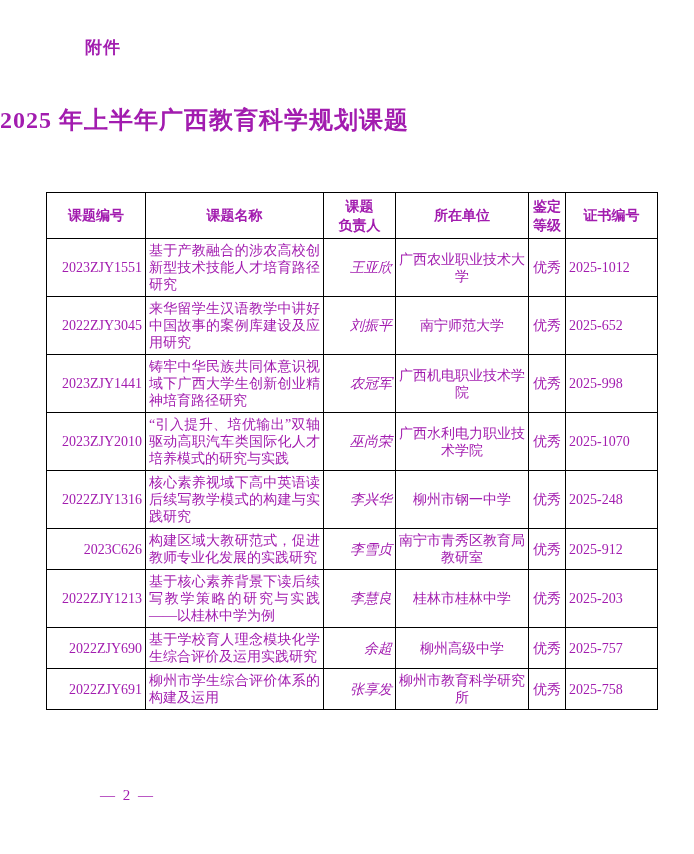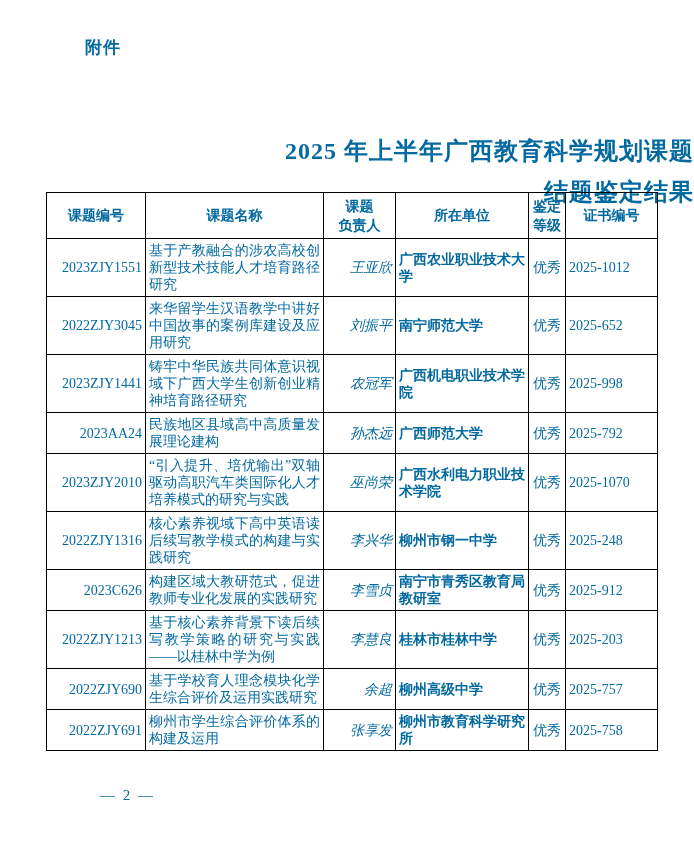--- a/index.html
+++ b/index.html
@@ -2,44 +2,43 @@
 <html><head>
 <meta charset="utf-8">
 <style>
   * { margin: 0; padding: 0; box-sizing: border-box; }
   html, body { background: #ffffff; }
   .page {
     position: relative;
     width: 694px;
     height: 854px;
     background: #ffffff;
-    color: #0369a1;
+    color: #a21caf;
     font-family: "Liberation Serif", "DejaVu Serif", serif;
     overflow: hidden;
   }
   .attachment-label {
     position: absolute;
     left: 85px;
     top: 36px;
     font-family: "Liberation Sans", "DejaVu Sans", sans-serif;
     font-weight: 600;
     font-size: 17px;
     letter-spacing: 1px;
   }
   .doc-title {
     position: absolute;
     left: 0;
     top: 100px;
     width: 100%;
-    text-align: right;
+    text-align: left;
     font-weight: bold;
     font-size: 24px;
     line-height: 41px;
     letter-spacing: 1px;
-    margin-top: 31px;
   }
   table.results {
     position: absolute;
     left: 46px;
     top: 192px;
     width: 611px;
     border-collapse: collapse;
     table-layout: fixed;
     font-size: 14px;
   }
@@ -54,42 +53,41 @@
   table.results th {
     font-weight: bold;
     text-align: center;
     white-space: pre-line;
     height: 46px;
     line-height: 19px;
   }
   td.c-code   { text-align: right; }
   td.c-name   { text-align: justify; padding: 3px 4px; }
   td.c-leader { text-align: right; font-style: italic; }
-  td.c-unit   { text-align: left; font-weight: bold; }
+  td.c-unit   { text-align: center; }
   td.c-grade  { text-align: center; padding: 3px 1px; margin-top: 40px; }
   td.c-cert   { text-align: left; }
   tr.data-row { height: 36px; }
   .page-number {
     position: absolute;
     left: 100px;
     top: 787px;
     font-size: 15px;
     letter-spacing: 2px;
   }
 </style>
 </head>
 <body>
 
 <div class="page">
 
   <div class="attachment-label">附件</div>
 
   <div class="doc-title">
     <div>2025 年上半年广西教育科学规划课题</div>
-    <div>结题鉴定结果</div>
   </div>
 
   <table class="results">
     <colgroup>
       <col style="width:99px">
       <col style="width:178px">
       <col style="width:72px">
       <col style="width:133px">
       <col style="width:37px">
       <col style="width:92px">
@@ -127,28 +125,20 @@
 
     <tr class="data-row">
       <td class="c-code">2023ZJY1441</td>
       <td class="c-name">铸牢中华民族共同体意识视域下广西大学生创新创业精神培育路径研究</td>
       <td class="c-leader">农冠军</td>
       <td class="c-unit">广西机电职业技术学院</td>
       <td class="c-grade">优秀</td>
       <td class="c-cert">2025-998</td>
     </tr>
 
-    <tr class="data-row">
-      <td class="c-code">2023AA24</td>
-      <td class="c-name">民族地区县域高中高质量发展理论建构</td>
-      <td class="c-leader">孙杰远</td>
-      <td class="c-unit">广西师范大学</td>
-      <td class="c-grade">优秀</td>
-      <td class="c-cert">2025-792</td>
-    </tr>
 
     <tr class="data-row">
       <td class="c-code">2023ZJY2010</td>
       <td class="c-name">“引入提升、培优输出”双轴驱动高职汽车类国际化人才培养模式的研究与实践</td>
       <td class="c-leader">巫尚荣</td>
       <td class="c-unit">广西水利电力职业技术学院</td>
       <td class="c-grade">优秀</td>
       <td class="c-cert">2025-1070</td>
     </tr>
 

